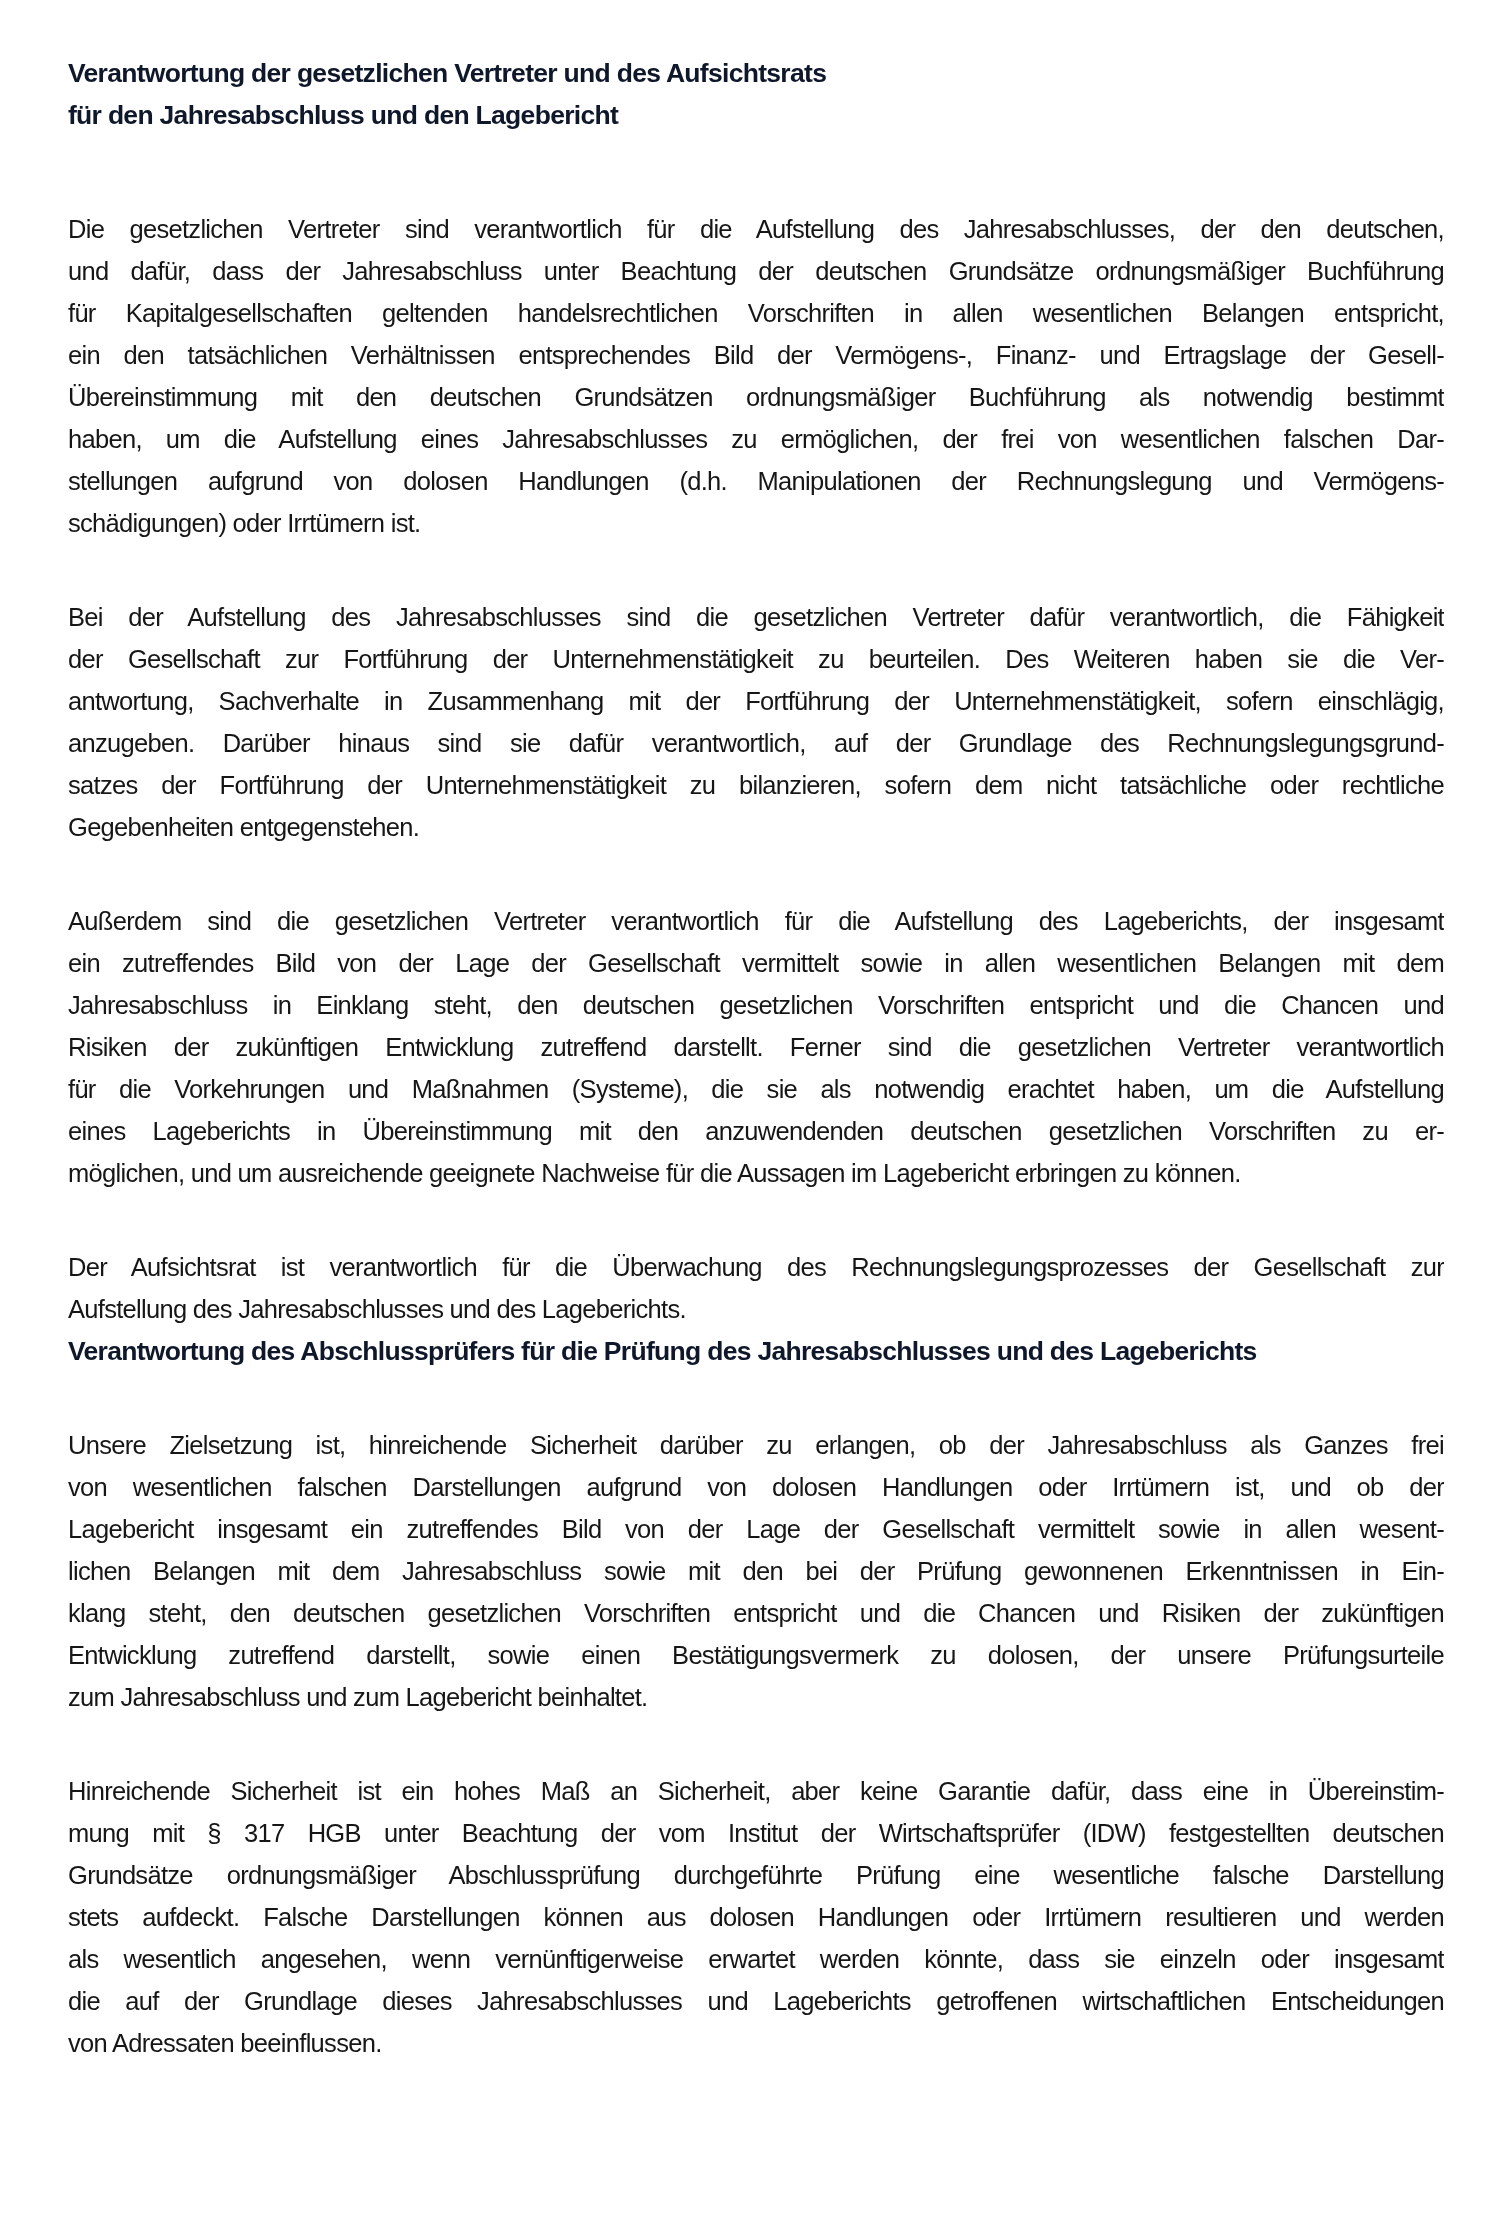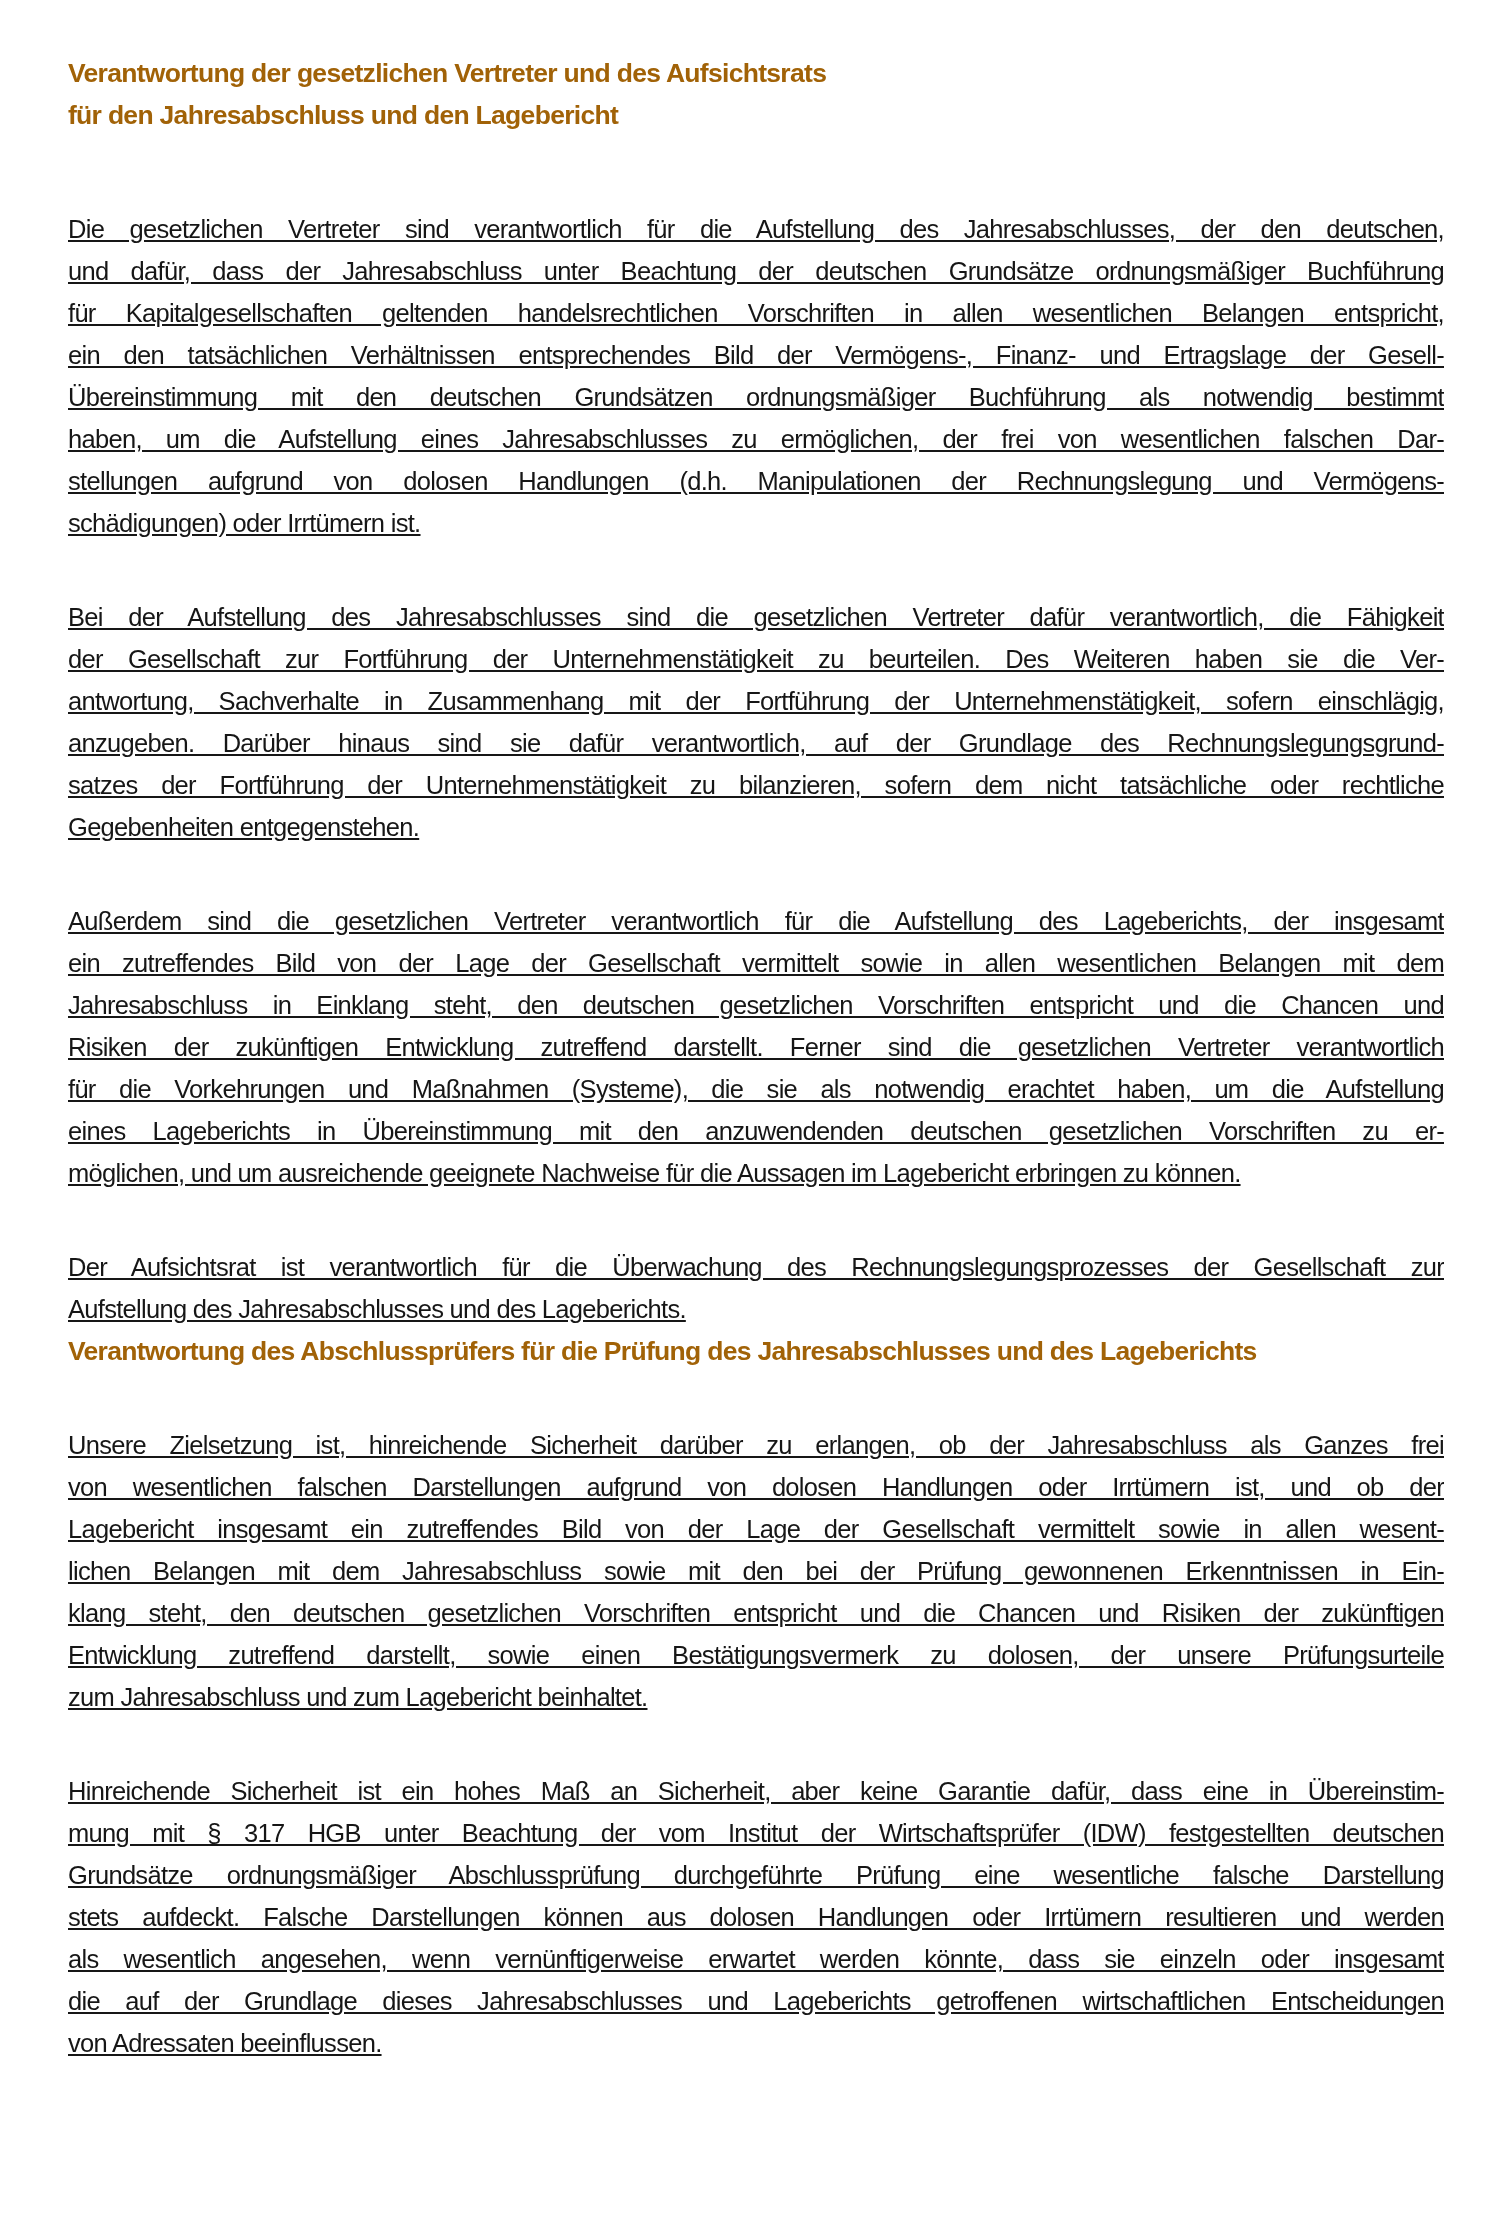--- a/index.html
+++ b/index.html
@@ -31,31 +31,30 @@
   .line {
     font-size: 25.5px;
     line-height: 42px;
     letter-spacing: -0.7px;
     max-height: 42px;
     overflow: hidden;
   }
   .paragraph .line {
     text-align: justify;
     text-align-last: justify;
-    text-decoration: underline;
   }
   .paragraph .line.last {
     text-align: center;
     text-align-last: left;
   }
   .heading .line {
     font-size: 26.5px;
     font-weight: bold;
     letter-spacing: -0.7px;
-    color: #a16207;
+    color: #0f172a;
     white-space: nowrap;
     text-align: right;
     text-align-last: left;
   }
 </style>
 </head>
 <body>
 
 <main class="page">
   <div>

